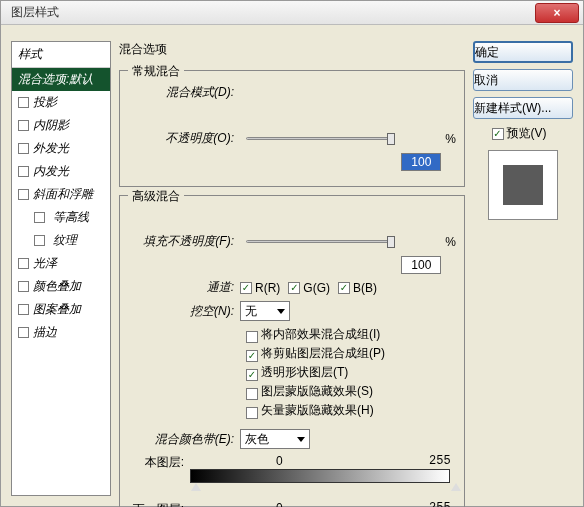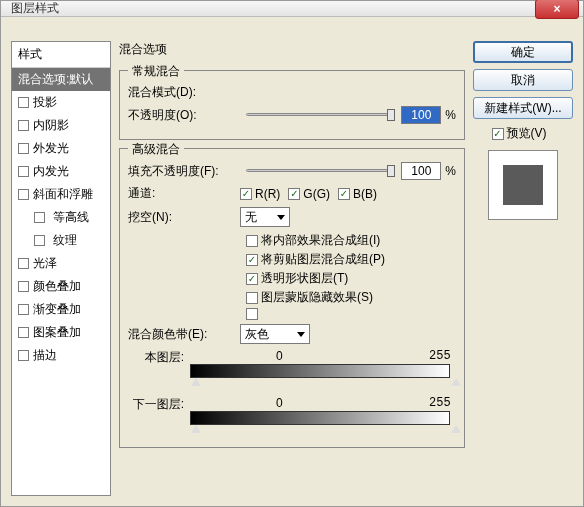--- a/index.html
+++ b/index.html
@@ -1,52 +1,52 @@
 <!DOCTYPE html>
 <html><head>
 <meta charset="utf-8">
 <style>
 * { box-sizing: border-box; font-family: "Microsoft YaHei", SimSun, sans-serif; font-size: 12px; }
 body { margin: 0; background: #fff; }
 .window { width: 584px; height: 507px; background: #ece9d8; border: 1px solid #999; position: relative; }
-.titlebar { height: 16px; background: linear-gradient(#f7f7f7,#e4e4e4); border-bottom: 1px solid #bbb; display: flex; align-items: center; padding: 0 4px 0 10px; }
+.titlebar { height: 24px; background: linear-gradient(#f7f7f7,#e4e4e4); border-bottom: 1px solid #bbb; display: flex; align-items: center; padding: 0 4px 0 10px; }
 .titlebar .title { flex: 1; color: #333; }
 .close-btn { width: 44px; height: 20px; background: linear-gradient(#e07070,#c83030); border: 1px solid #a02020; border-radius: 3px; color: #fff; text-align: center; line-height: 18px; font-weight: bold; cursor: pointer; }
 .body { position: absolute; top: 30px; left: 0; right: 0; bottom: 0; padding: 10px; display: flex; gap: 8px; }
-.styles-panel { width: 106px; border: 1px solid #888; background: #fff; }
+.styles-panel { width: 106px; border: 1px solid #888; background: #fff; font-style: italic; }
 .styles-hdr { padding: 4px 6px; border-bottom: 1px solid #ccc; }
 .styles-list div { padding: 3px 4px 3px 6px; display: flex; align-items: center; gap: 4px; cursor: pointer; }
-.styles-list div.sel { background: #737373; color: #fff; }
+.styles-list div.sel { background: #14532d; color: #fff; }
 .styles-list .indent { padding-left: 22px; gap: 8px; }
 .cb { width: 11px; height: 11px; border: 1px solid #7a7a7a; background: #fff; display: inline-block; flex-shrink: 0; }
 .main { flex: 1; }
 .fs { border: 1px solid #888; margin: 0 0 8px 0; padding: 8px 8px 10px 8px; position: relative; }
 .fs > .lg { position: absolute; top: -8px; left: 8px; background: #ece9d8; padding: 0 4px; }
 .row { display: flex; align-items: center; margin: 5px 0; }
-.lbl { width: 112px; padding-right: 6px; }
+.lbl { width: 112px; text-align: right; padding-right: 6px; font-style: italic; }
 .sel-box { border: 1px solid #7a7a7a; background: #fff; height: 20px; display: inline-flex; align-items: center; padding: 0 4px; min-width: 100px; justify-content: space-between; cursor: pointer; }
 .tri { width: 0; height: 0; border-left: 4px solid transparent; border-right: 4px solid transparent; border-top: 5px solid #000; margin-left: 6px; }
 .slider { flex: 1; height: 18px; position: relative; margin: 0 6px; }
 .slider .track { position: absolute; top: 7px; left: 0; right: 0; height: 3px; background: #ccc; border: 1px solid #888; border-radius: 2px; }
 .slider .thumb { position: absolute; top: 3px; width: 8px; height: 12px; background: #e7e7e7; border: 1px solid #666; }
-.numbox { width: 40px; height: 18px; border: 1px solid #7a7a7a; background: #fff; text-align: center; line-height: 16px; display: inline-block; }
+.numbox { width: 40px; height: 18px; border: 1px solid #7a7a7a; background: #fff; text-align: center; line-height: 16px; display: inline-block; margin-top: 47px; }
 .numbox.hl { background: #316ac5; color: #fff; }
 .chk-row { display: inline-flex; align-items: center; gap: 3px; margin-right: 8px; }
 .chk { width: 12px; height: 12px; border: 1px solid #7a7a7a; background: #fff; display: inline-flex; align-items: center; justify-content: center; font-size: 10px; line-height: 1; color: #1a6b1a; }
 .opts { margin-left: 118px; }
-.opts .chk-row { display: flex; margin: 2px 0; }
+.opts .chk-row { display: flex; margin: 2px 0; align-items: flex-end; }
 .grad-row { margin-top: 4px; }
 .grad-lbl { width: 62px; text-align: right; display: inline-block; padding-right: 6px; }
 .grad { display: inline-block; width: 260px; height: 14px; background: linear-gradient(to right,#000,#fff); border: 1px solid #333; vertical-align: middle; }
 .markers { display: block; margin-left: 68px; width: 260px; height: 12px; position: relative; }
 .mk { position: absolute; width: 0; height: 0; border-left: 5px solid transparent; border-right: 5px solid transparent; border-bottom: 8px solid #ddd; top: 0; }
 .mk.l { left: -5px; } .mk.r { right: -5px; }
 .num0 { position: absolute; left: 148px; } .num255 { position: absolute; left: 301px; font-family: Liberation Mono, monospace; }
 .right { width: 106px; display: flex; flex-direction: column; align-items: center; gap: 6px; }
-.btn { width: 100px; height: 22px; border: 1px solid #6b8fb5; background: linear-gradient(#fdfdfd,#dbe7f3); border-radius: 3px; text-align: center; line-height: 20px; cursor: pointer; }
+.btn { width: 100px; height: 22px; border: 1px solid #6b8fb5; background: linear-gradient(#fdfdfd,#dbe7f3); border-radius: 3px; text-align: left; line-height: 20px; cursor: pointer; }
 .btn.primary { border: 2px solid #3a6ea5; font-weight: 500; line-height: 18px; }
 .prev-box { width: 70px; height: 70px; border: 1px solid #888; background: #fff; display: flex; align-items: center; justify-content: center; margin-top: 2px; }
 .prev-sw { width: 40px; height: 40px; background: #5a5a5a; }
 </style>
 </head>
 <body>
 
 <div class="window">
   <div class="titlebar">
     <span class="title">图层样式</span>
@@ -88,24 +88,20 @@
             <span class="cb"></span>
             <span>纹理</span>
           </div>
         <div>
             <span class="cb"></span>
             <span>光泽</span>
           </div>
         <div>
             <span class="cb"></span>
             <span>颜色叠加</span>
-          </div>
-        <div>
-            <span class="cb"></span>
-            <span>渐变叠加</span>
           </div>
         <div>
             <span class="cb"></span>
             <span>图案叠加</span>
           </div>
         <div>
             <span class="cb"></span>
             <span>描边</span>
           </div>
       </div>
@@ -175,23 +171,24 @@
           <span class="chk-row">
               <span class="chk">✓</span>
               <span>透明形状图层(T)</span>
             </span>
           <span class="chk-row">
               <span class="chk"></span>
               <span>图层蒙版隐藏效果(S)</span>
             </span>
           <span class="chk-row">
               <span class="chk"></span>
-            </span>
-        </div>
-        <div class="row" style="margin-top:4px">
+              <span>矢量蒙版隐藏效果(H)</span>
+            </span>
+        </div>
+        <div class="row" style="margin-top:10px">
           <span class="lbl">混合颜色带(E):</span>
           <div class="sel-box" style="min-width:70px">
             <span>灰色</span>
               <span class="tri"></span>
           </div>
         </div>
         <div class="grad-row" style="position:relative;height:14px">
           <span class="grad-lbl">本图层:</span>
           <span class="num0">0</span>
           <span class="num255">255</span>

